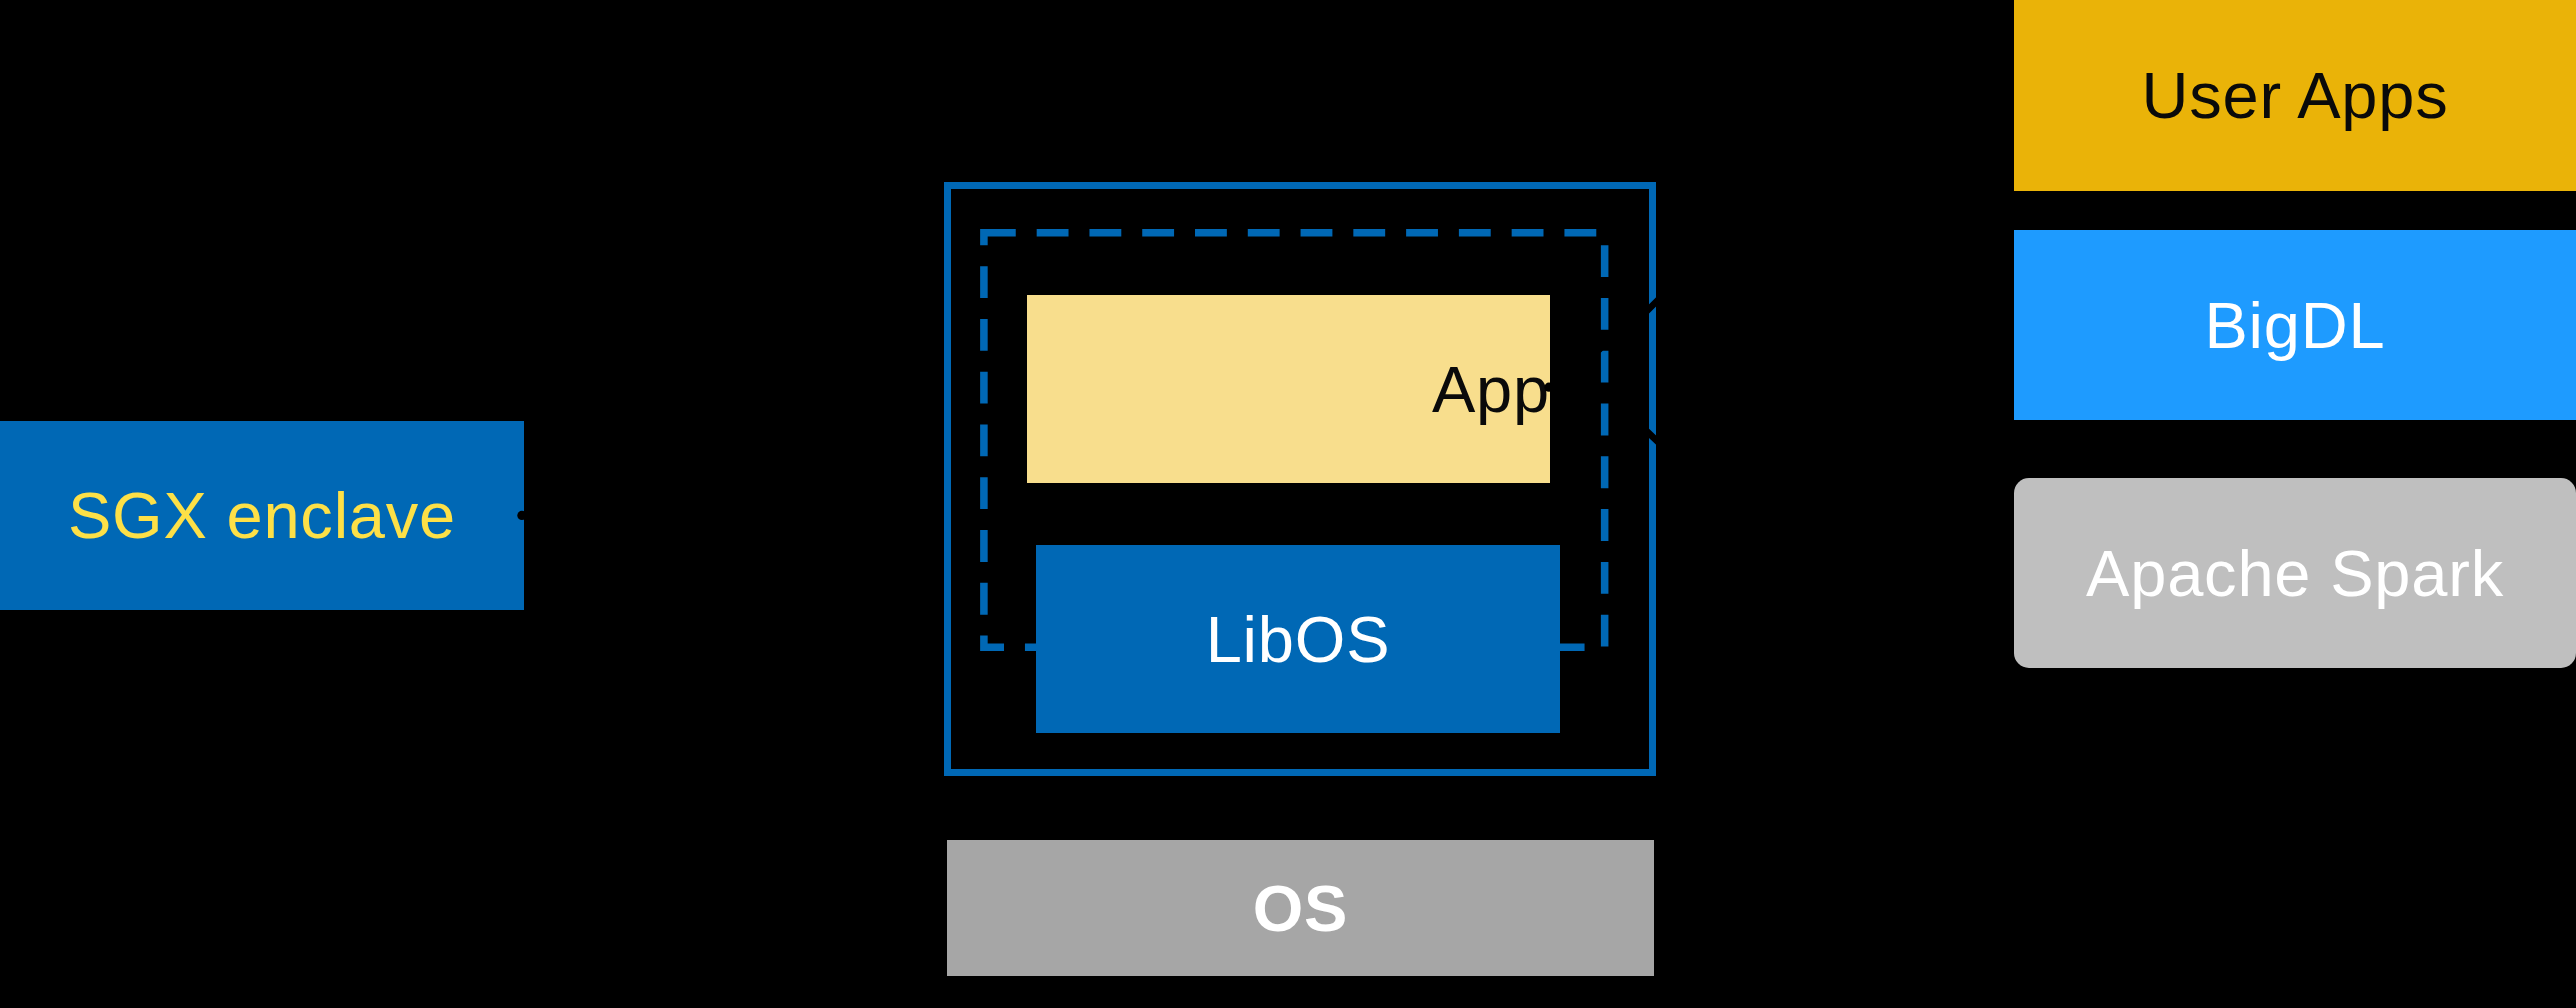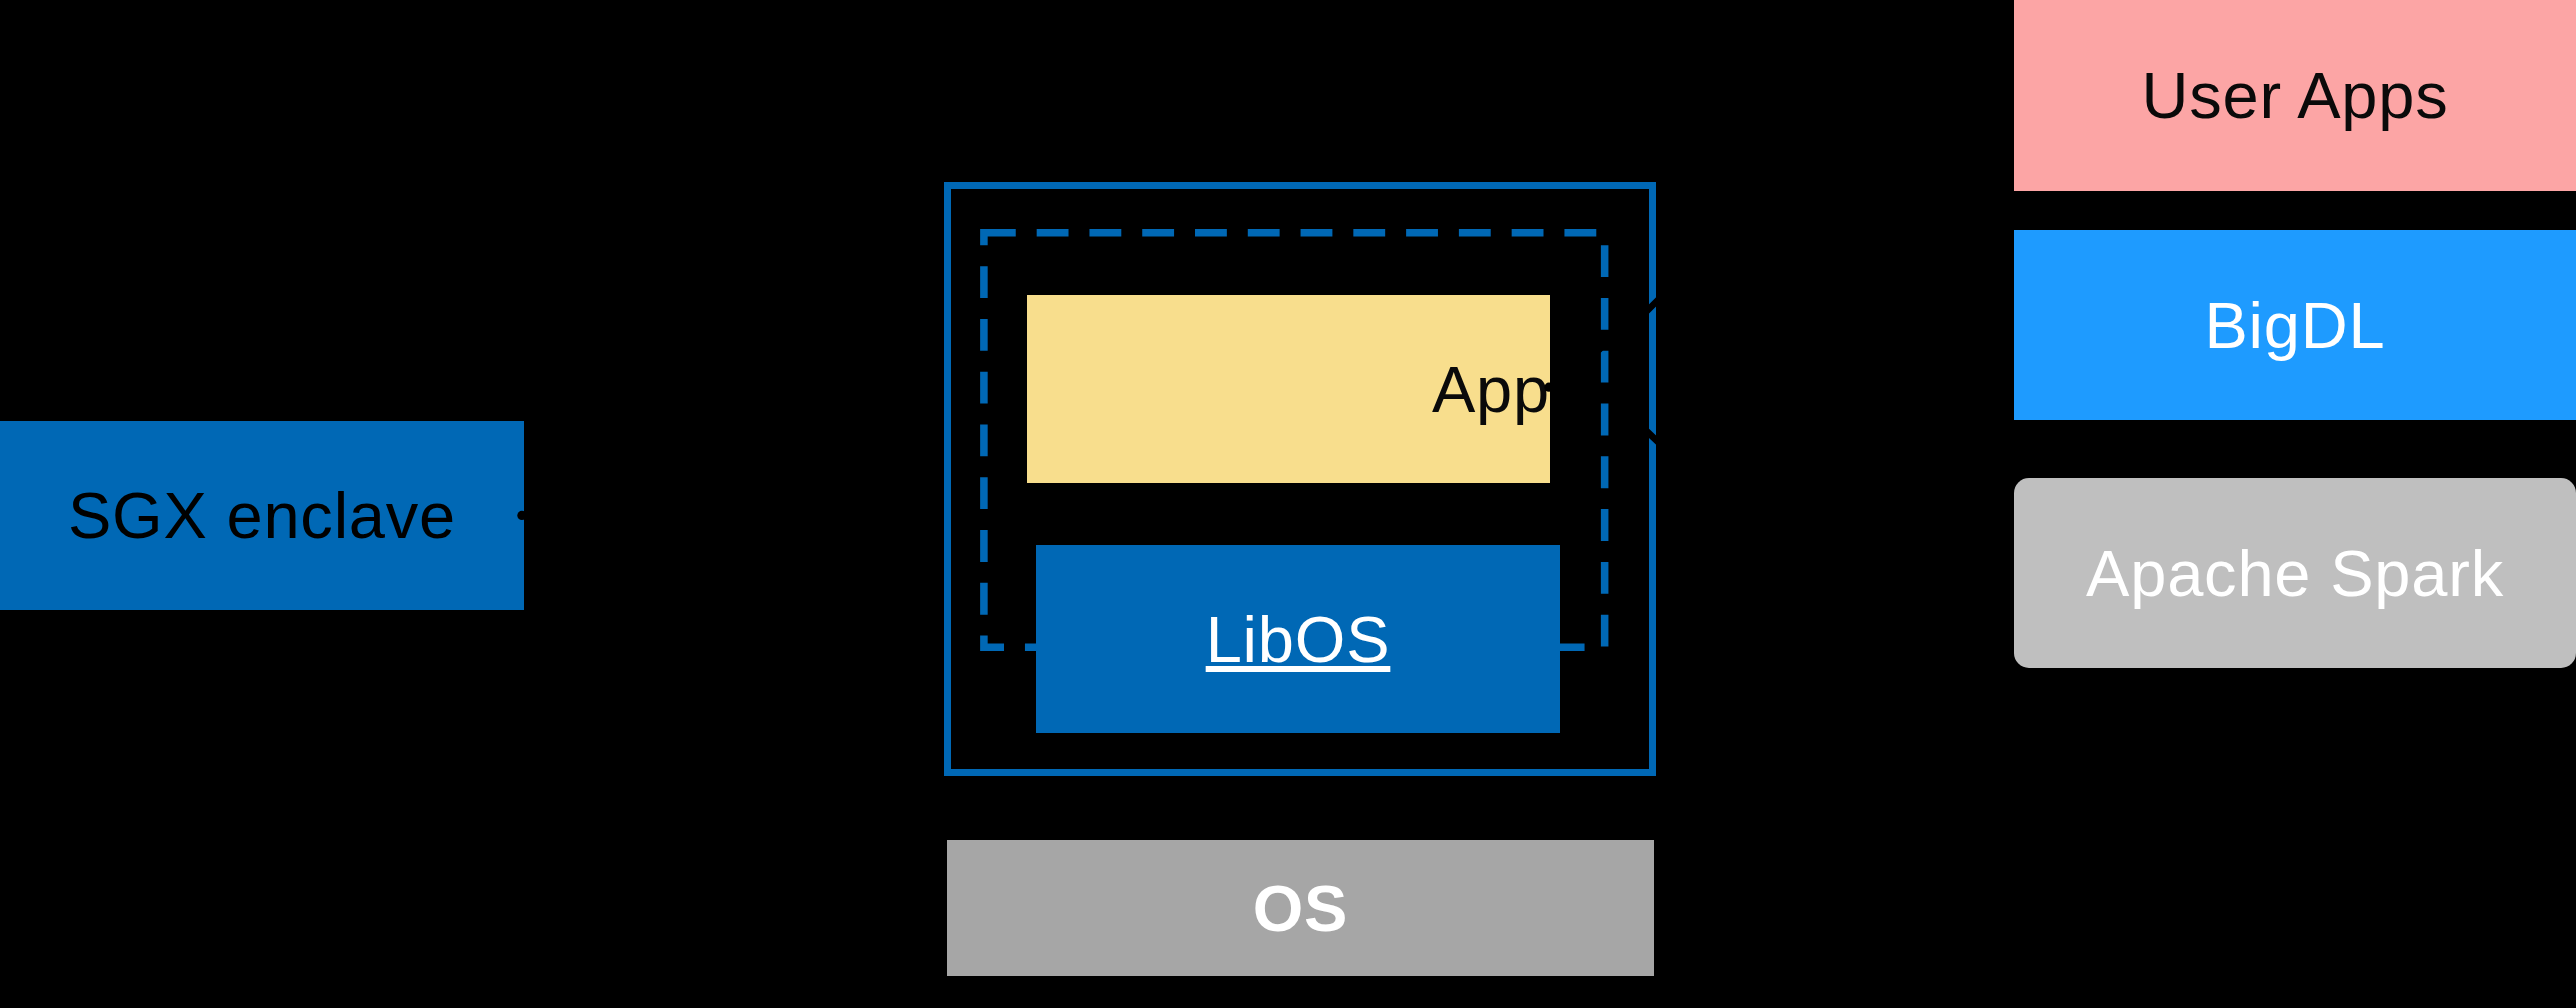--- a/index.html
+++ b/index.html
@@ -36,43 +36,43 @@
   .bigdl   { left: 2014px; top: 230px; width: 562px; height: 190px; }
   .spark   { left: 2014px; top: 478px; width: 562px; height: 190px; border-radius: 15px; }
 
   .layer { position: absolute; left: 0; top: 0; width: 2576px; height: 1009px; }
 </style>
 </head>
 <body>
 
 <div class="canvas" style="background: rgb(0, 0, 0);">
 
-  <div class="box sgx" style="background: rgb(0, 104, 181); color: #000000;">
+  <div class="box sgx" style="background: rgb(0, 104, 181); color: #fde047;">
     <span>SGX enclave</span>
   </div>
 
   <div class="outer" style="border-color: rgb(0, 104, 181);"></div>
 
   <svg class="layer" viewBox="0 0 3075 1204">
     <rect x="1174.5" y="277.5" width="741" height="495" fill="none" stroke-width="9" stroke-dasharray="38 25" stroke="#0068B5"></rect>
   </svg>
 
   <div class="box app" style="background: rgb(248, 222, 141); color: rgb(10, 10, 10);">
     <span>App</span>
   </div>
 
-  <div class="box libos" style="background: rgb(0, 104, 181); color: rgb(255, 255, 255); text-decoration: underline;">
+  <div class="box libos" style="background: rgb(0, 104, 181); color: rgb(255, 255, 255);">
     <span>LibOS</span>
   </div>
 
   <div class="box os" style="background: rgb(166, 166, 166); color: rgb(255, 255, 255);">
     <span>OS</span>
   </div>
 
-  <div class="box userapps" style="background: #fca5a5; color: rgb(10, 10, 10);">
+  <div class="box userapps" style="background: #eab308; color: rgb(10, 10, 10);">
     <span>User Apps</span>
   </div>
 
   <div class="box bigdl" style="background: rgb(30, 155, 255); color: rgb(255, 255, 255); justify-content: center;">
     <span>BigDL</span>
   </div>
 
   <div class="box spark" style="background: rgb(191, 191, 191); color: rgb(255, 255, 255);">
     <span>Apache Spark</span>
   </div>

